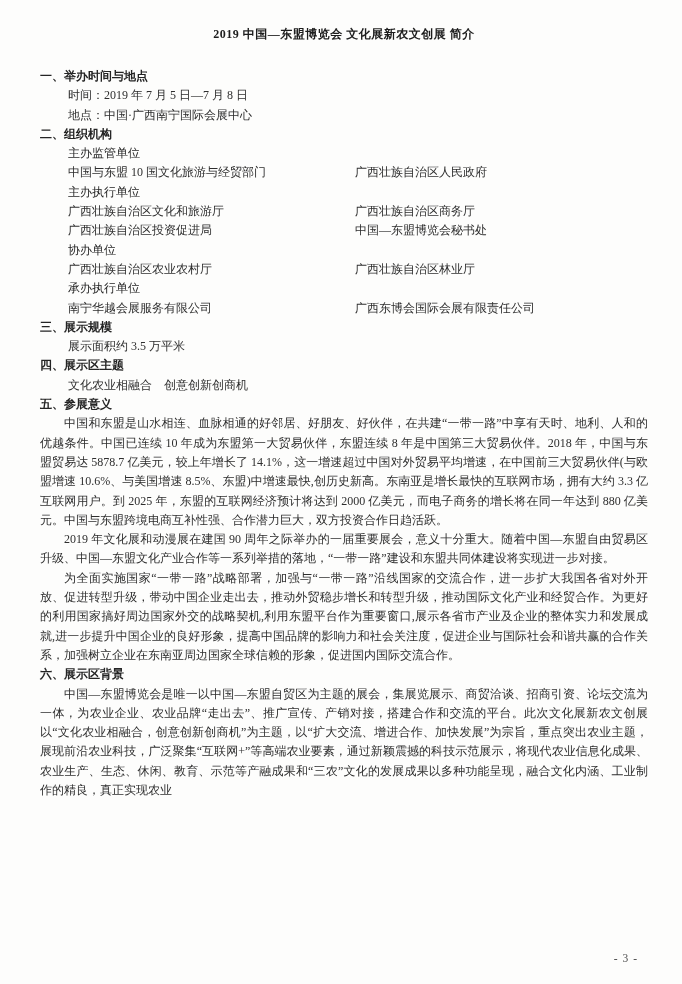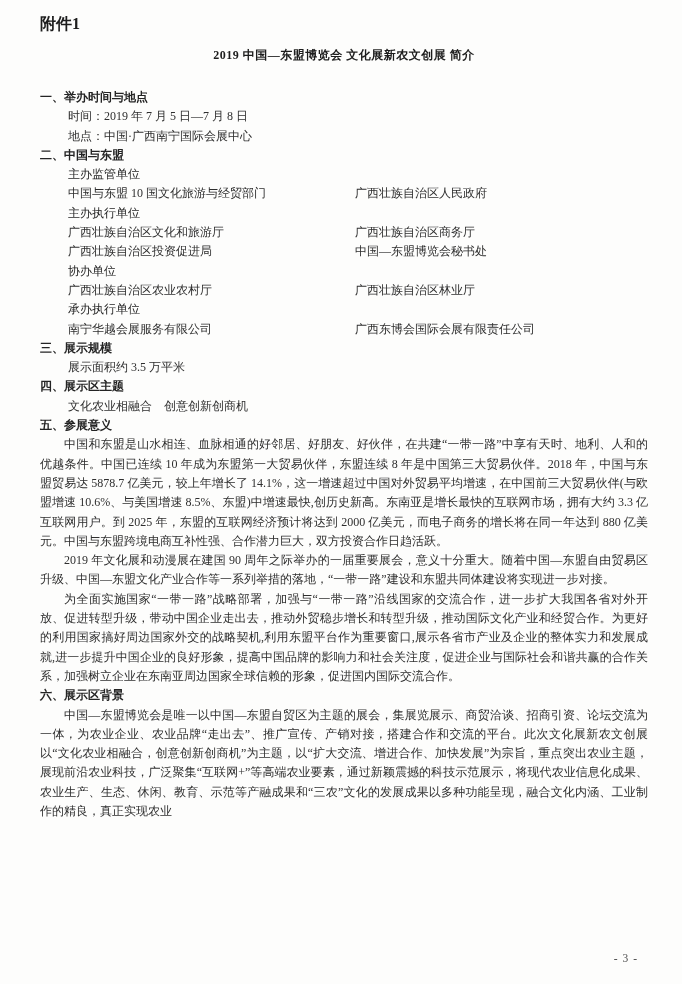--- a/index.html
+++ b/index.html
@@ -72,34 +72,33 @@
     font-size: 11.5px;
     color: #4f4f4f;
     letter-spacing: 1px;
   }
 </style>
 </head>
 <body>
 
 <div class="page">
 
-  <div class="attachment">附件1</div>
 
   <div class="doc-title">2019 中国—东盟博览会 文化展新农文创展 简介</div>
 
   <div class="doc-body">
 
     <div>
       <div class="sec-heading">一、举办时间与地点</div>
       <div class="detail-line">时间：2019 年 7 月 5 日—7 月 8 日</div>
       <div class="detail-line">地点：中国·广西南宁国际会展中心</div>
     </div>
 
     <div>
-      <div class="sec-heading">二、中国与东盟</div>
+      <div class="sec-heading">二、组织机构</div>
 
       <div class="org-subheading">主办监管单位</div>
       <div class="org-row">
         <span class="org-left">中国与东盟 10 国文化旅游与经贸部门</span>
         <span class="org-right">广西壮族自治区人民政府</span>
       </div>
 
       <div class="org-subheading">主办执行单位</div>
       <div class="org-row">
         <span class="org-left">广西壮族自治区文化和旅游厅</span>

